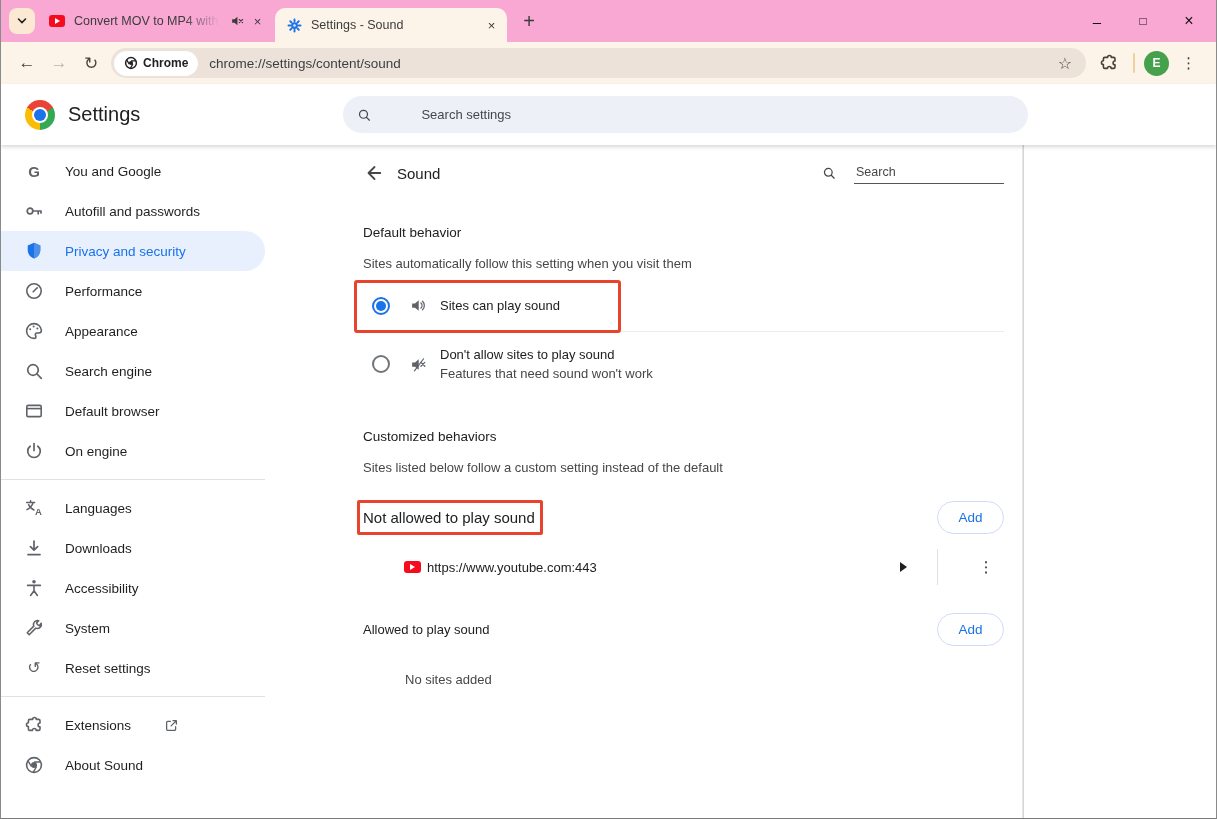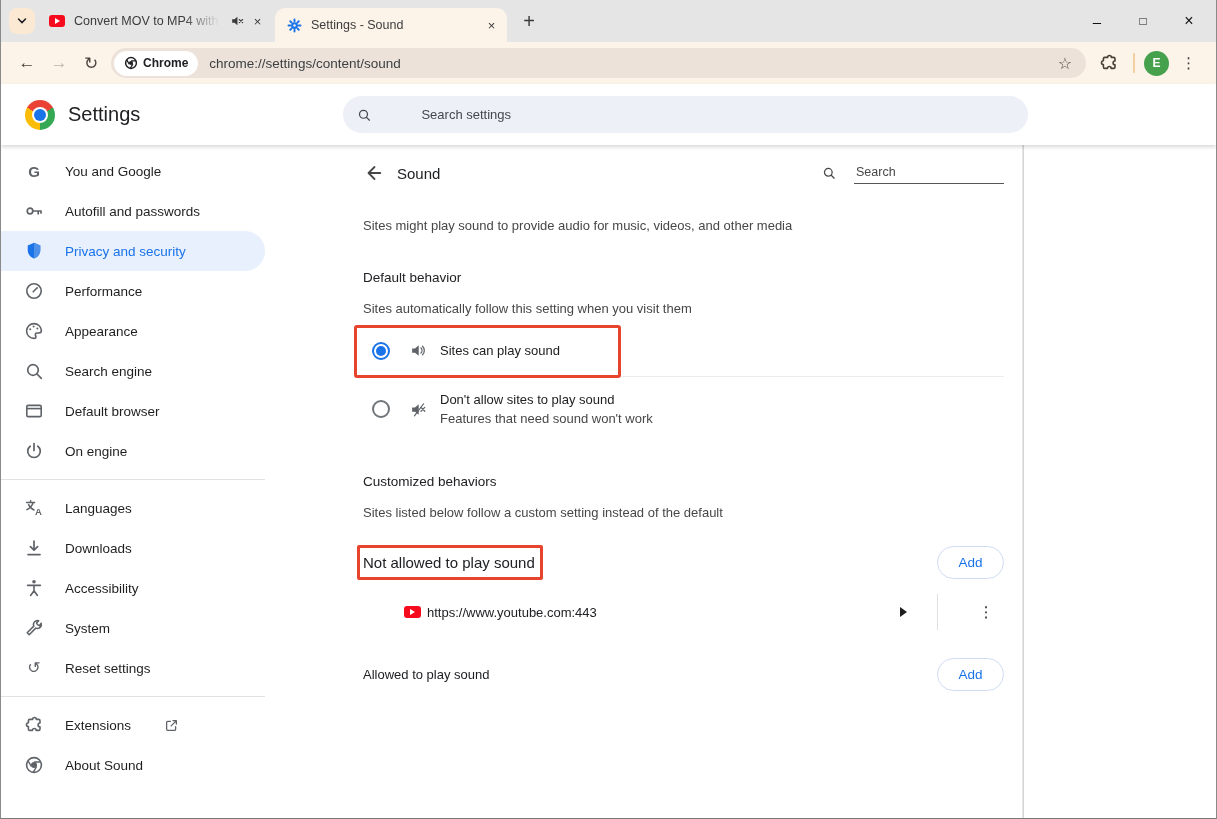--- a/index.html
+++ b/index.html
@@ -3,21 +3,21 @@
 <meta charset="utf-8">
 <style>
   * { box-sizing: border-box; margin: 0; padding: 0; }
   html,body { width:1217px; height:819px; }
   body { font-family:"Liberation Sans", sans-serif; background:#fff; overflow:hidden; }
 
   .window { position:relative; width:1217px; height:819px; overflow:hidden;
             border-left:1px solid #8a8a8a; border-right:1px solid #8a8a8a; border-bottom:1px solid #7a7a7a; background:#fff; }
 
   
-  .tabstrip { height:42px; background:#e5e5e5; display:flex; align-items:center; }
+  .tabstrip { height:42px; background:#f9a8d4; display:flex; align-items:center; }
   .tab-search { width:26px; height:26px; margin-left:8px; border-radius:8px; background:#fbe9d3;
                 display:flex; align-items:center; justify-content:center; flex-shrink:0; cursor:pointer; }
   .tab { display:flex; align-items:center; cursor:pointer; }
   .tab-inactive { width:238px; height:42px; padding:0 6px 0 14px; }
   .tab-active { width:232px; height:34px; background:#fcf3e9; border-radius:10px 10px 0 0;
                 align-self:flex-end; padding:0 6px 0 12px; margin-left:2px; }
   .tab-title { flex:1; font-size:12.5px; color:#3c3c3c; white-space:nowrap; overflow:hidden; margin-left:9px; }
   .tab-title.fade { -webkit-mask-image:linear-gradient(90deg,#000 72%,transparent 96%);
                     mask-image:linear-gradient(90deg,#000 72%,transparent 96%); }
   .favicon-yt { width:16px; height:12px; background:#f60a1e; border-radius:3px; position:relative; flex-shrink:0; }
@@ -399,21 +399,20 @@
           <span class="page-title">Sound</span>
           <span class="inline-search">
             <svg width="14" height="14" viewBox="0 0 20 20" style="margin-bottom:4px">
               <circle cx="9" cy="9" r="5.5" fill="none" stroke="#474747" stroke-width="1.8"></circle>
               <path d="M13.2 13.2l4.2 4.2" stroke="#474747" stroke-width="1.8" stroke-linecap="round"></path>
             </svg>
             <input type="text" placeholder="Search" style="">
           </span>
         </div>
 
-        <div class="intro">Sites might play sound to provide audio for music, videos, and other media</div>
 
         <div class="sec-title">Default behavior</div>
         <div class="sec-sub">Sites automatically follow this setting when you visit them</div>
 
         <div class="opt-row1">
           <span class="radio on"></span>
           <span class="opt-icon">
             <svg width="17" height="17" viewBox="0 0 16 16">
               <path d="M2 6v4h2.7L8.2 13V3L4.7 6z" fill="#5f6368"></path>
               <path d="M10.3 5.6a3.4 3.4 0 0 1 0 4.8M11.8 4a5.6 5.6 0 0 1 0 8" fill="none" stroke="#5f6368" stroke-width="1.2" stroke-linecap="round"></path>
@@ -454,19 +453,20 @@
             <span class="site-sep"></span>
             <button class="site-kebab">⋮</button>
           </span>
         </div>
 
         <div class="list-head allowed">
           <span class="plain-label">Allowed to play sound</span>
           <button class="add-btn">Add</button>
         </div>
 
+        <div class="empty">No sites added</div>
 
       </div>
     </div>
 
     <div class="right-fill"></div>
   </div>
 </div>
 
 </body></html>

